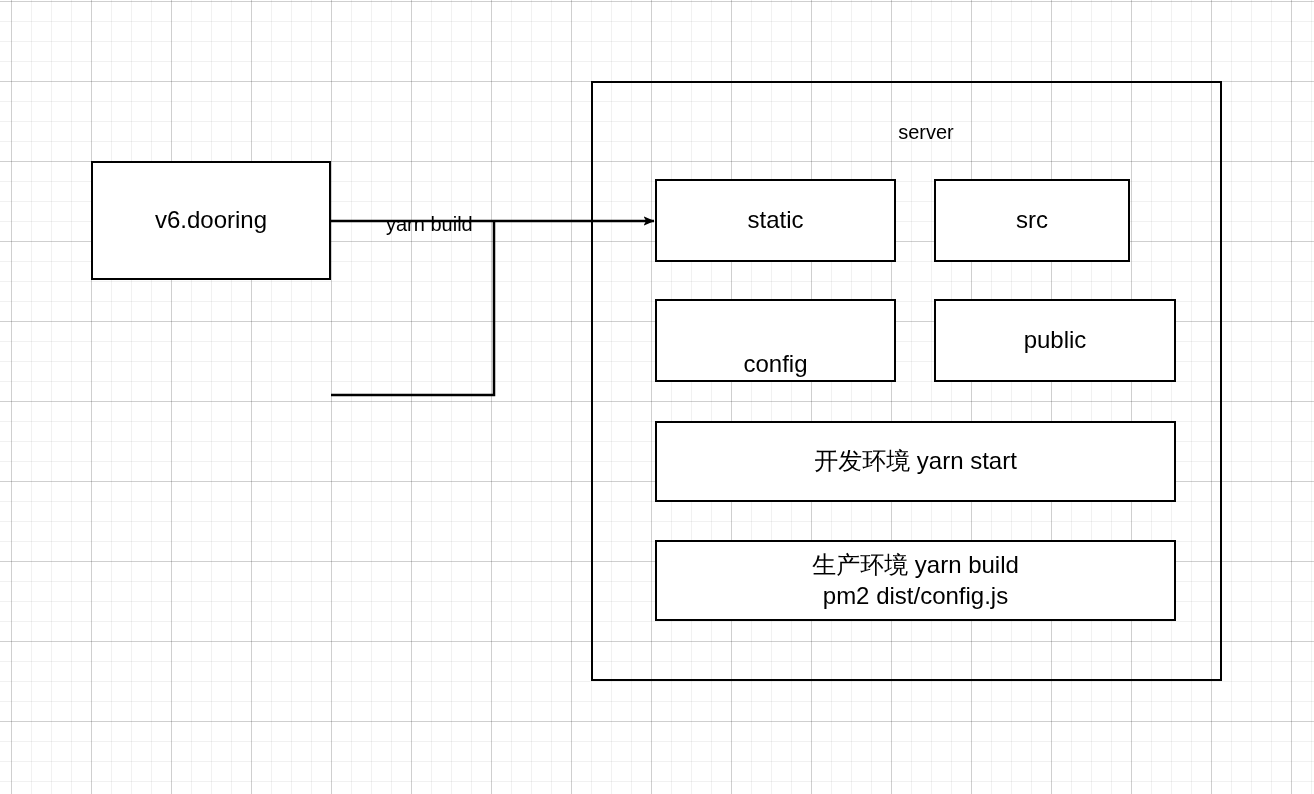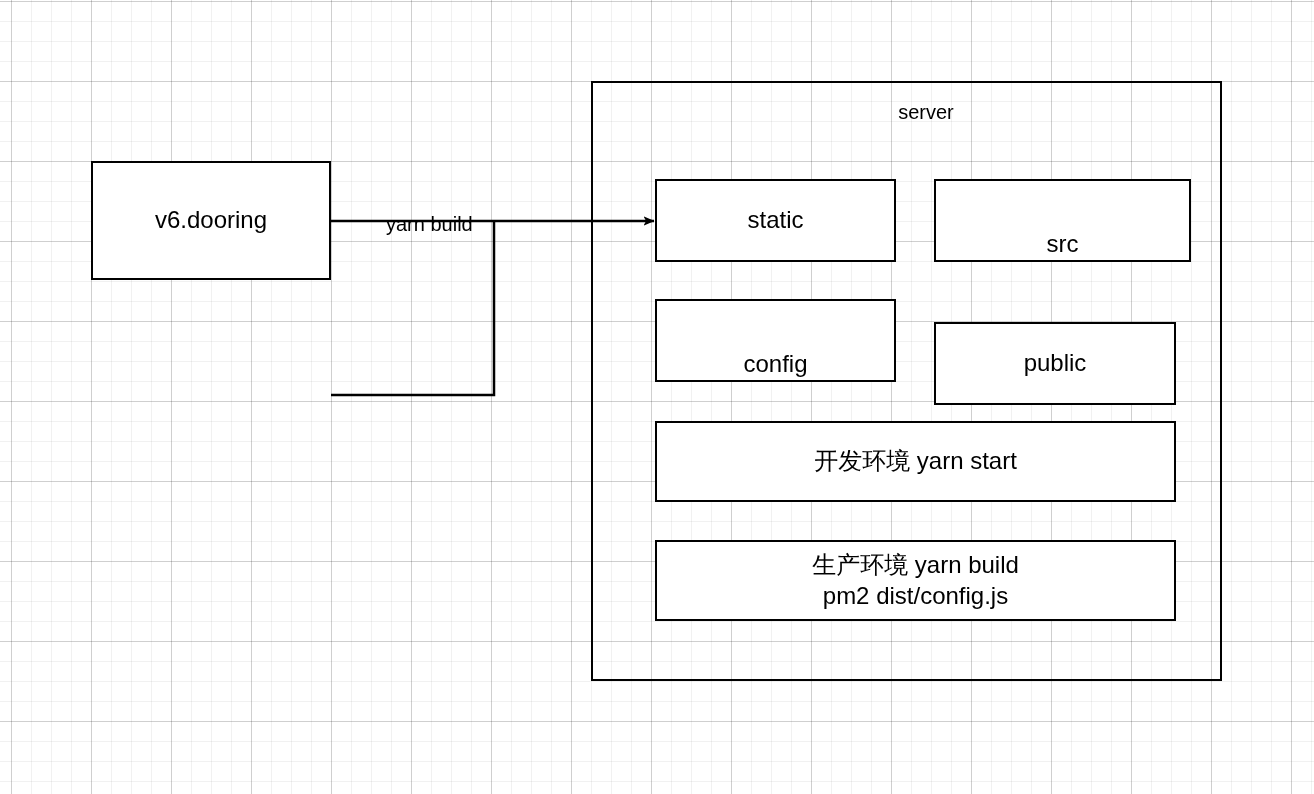--- a/index.html
+++ b/index.html
@@ -85,36 +85,36 @@
   </svg>
 
   <div class="edge-label" style="left:386px; top:213px;">yarn build</div>
 
   <div class="node" style="left:91px; top:161px; width:240px; height:119px;">
     <span>v6.dooring</span>
   </div>
 
 
   <div class="container-node" style="left:591px; top:81px; width:631px; height:600px;">
-    <div class="container-title" style="top:18px;padding-left:39px;">server</div>
+    <div class="container-title" style="top:38px;padding-left:39px;">server</div>
   </div>
 
   <div class="node" style="left:655px; top:179px; width:241px; height:83px;">
     <span>static</span>
   </div>
 
-  <div class="node" style="left:934px; top:179px; width:257px; height:83px;align-items:flex-end;">
+  <div class="node" style="left:934px; top:179px; width:196px; height:83px;">
     <span>src</span>
   </div>
 
   <div class="node" style="left:655px; top:299px; width:241px; height:83px;align-items:flex-end;">
     <span>config</span>
   </div>
 
-  <div class="node" style="left:934px; top:299px; width:242px; height:83px;margin-top:23px;">
+  <div class="node" style="left:934px; top:299px; width:242px; height:83px;">
     <span>public</span>
   </div>
 
   <div class="node" style="left:655px; top:421px; width:521px; height:81px;">
     <span>开发环境 yarn start</span>
   </div>
 
   <div class="node" style="left:655px; top:540px; width:521px; height:81px;">
     <span>生产环境 yarn build
 pm2 dist/config.js</span>

